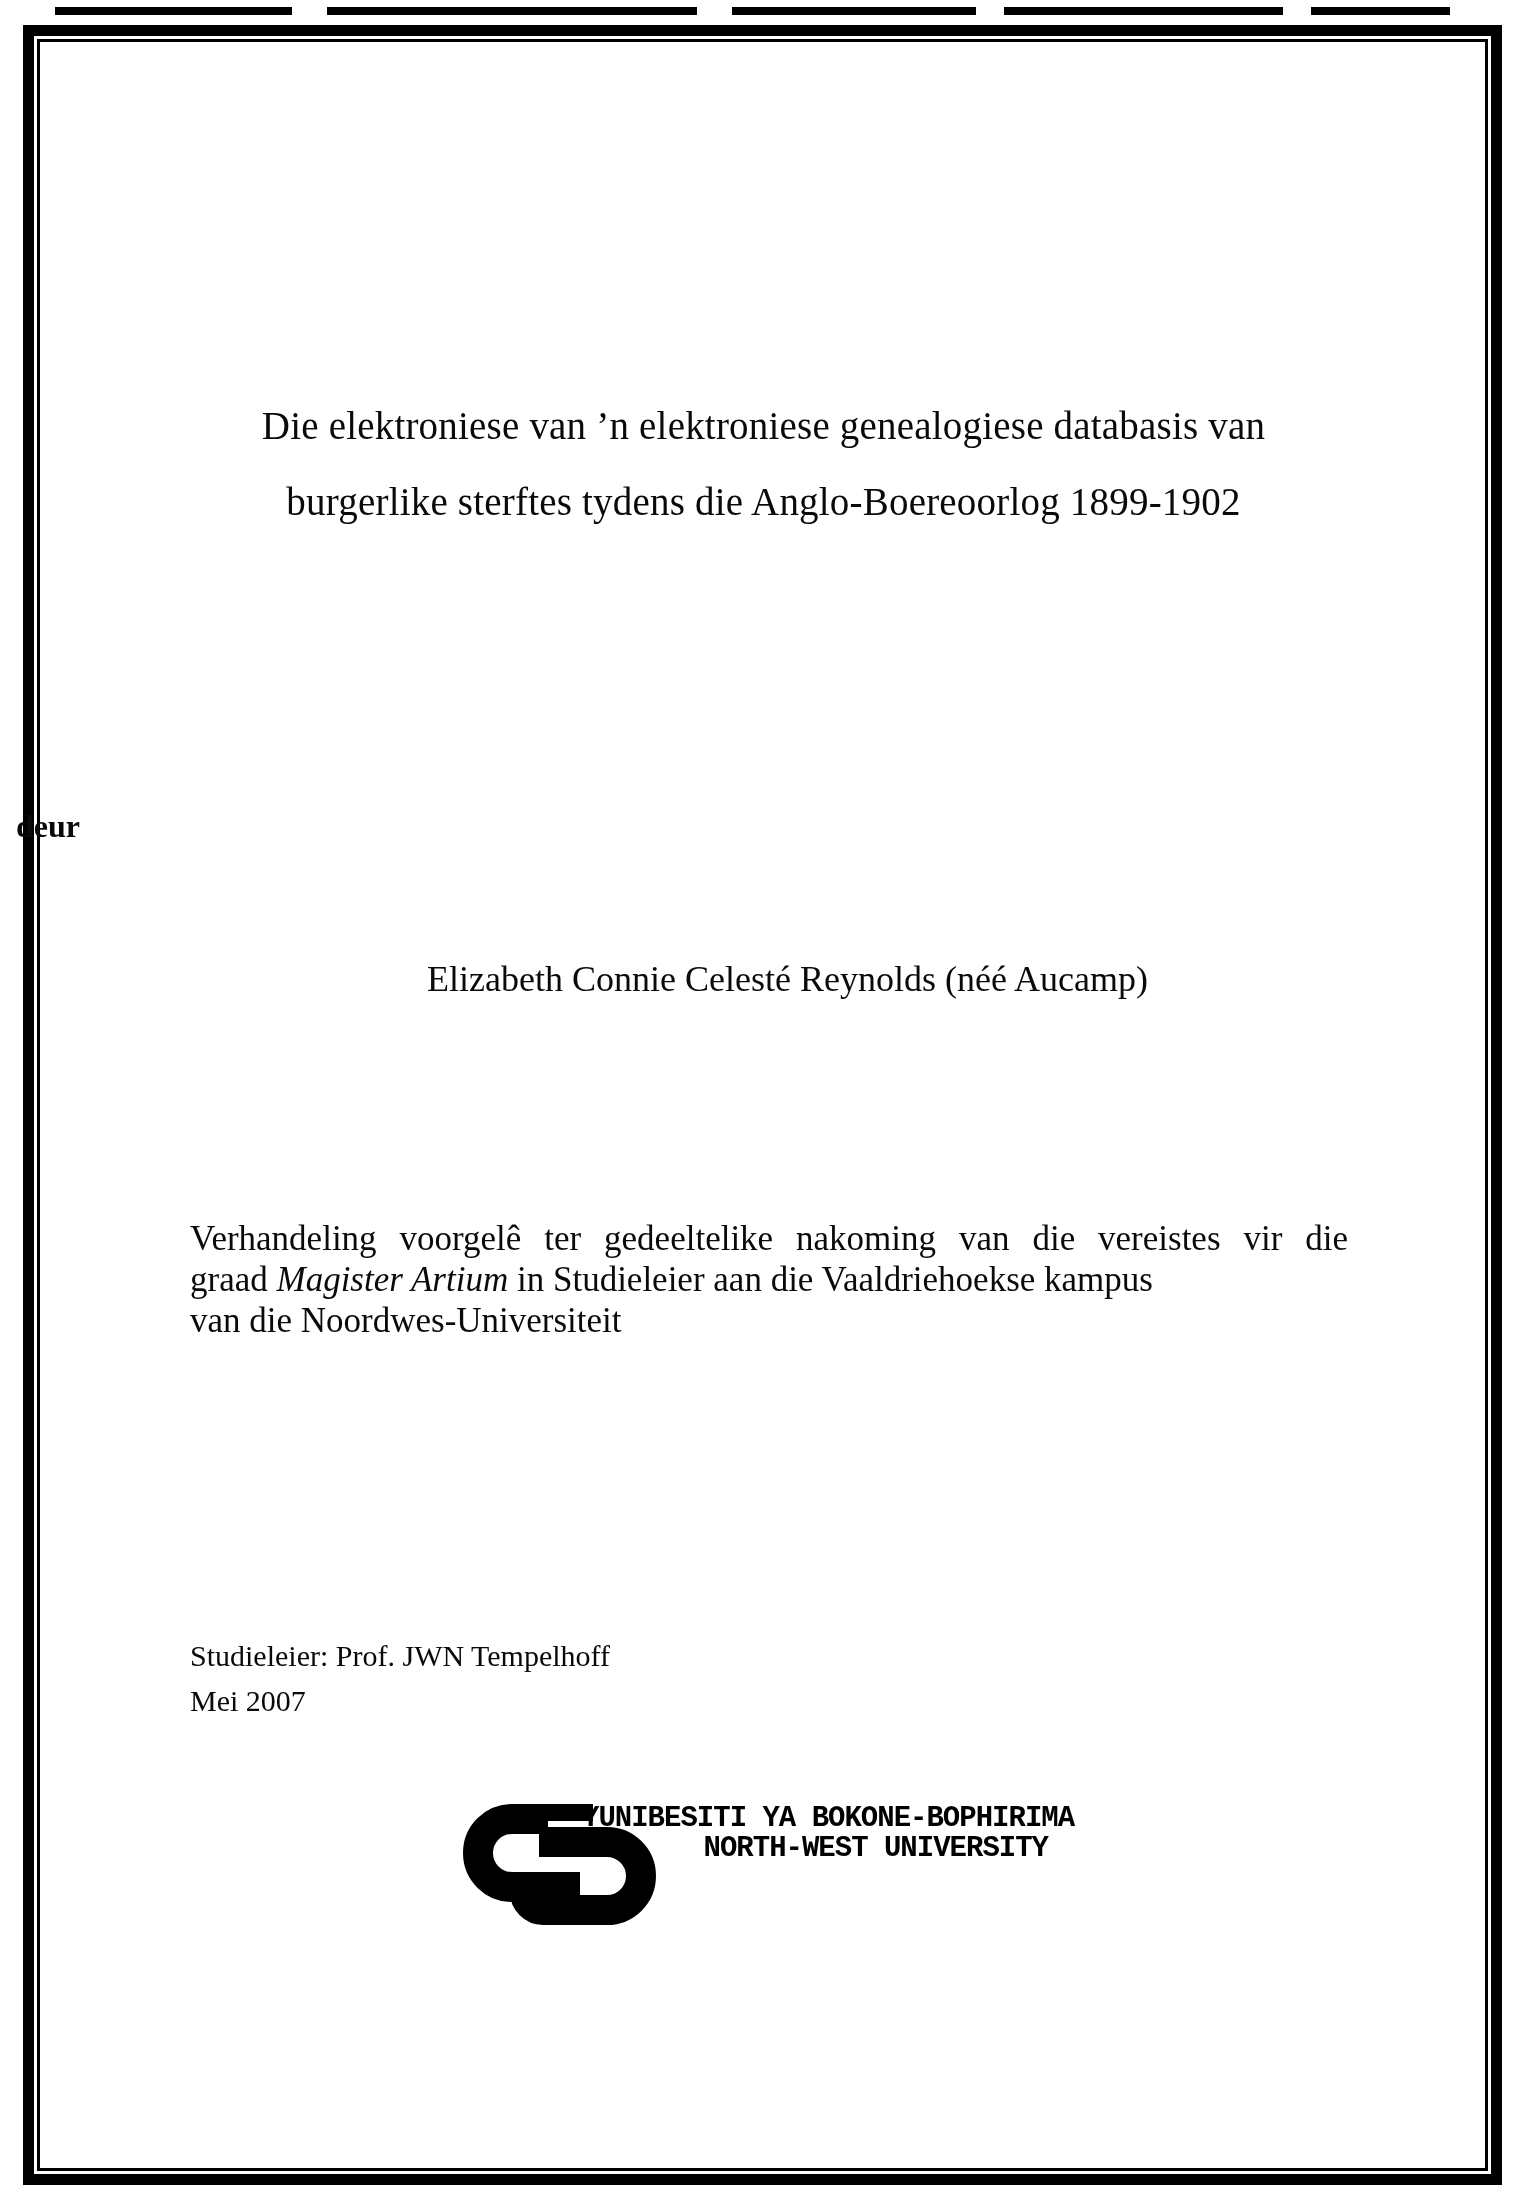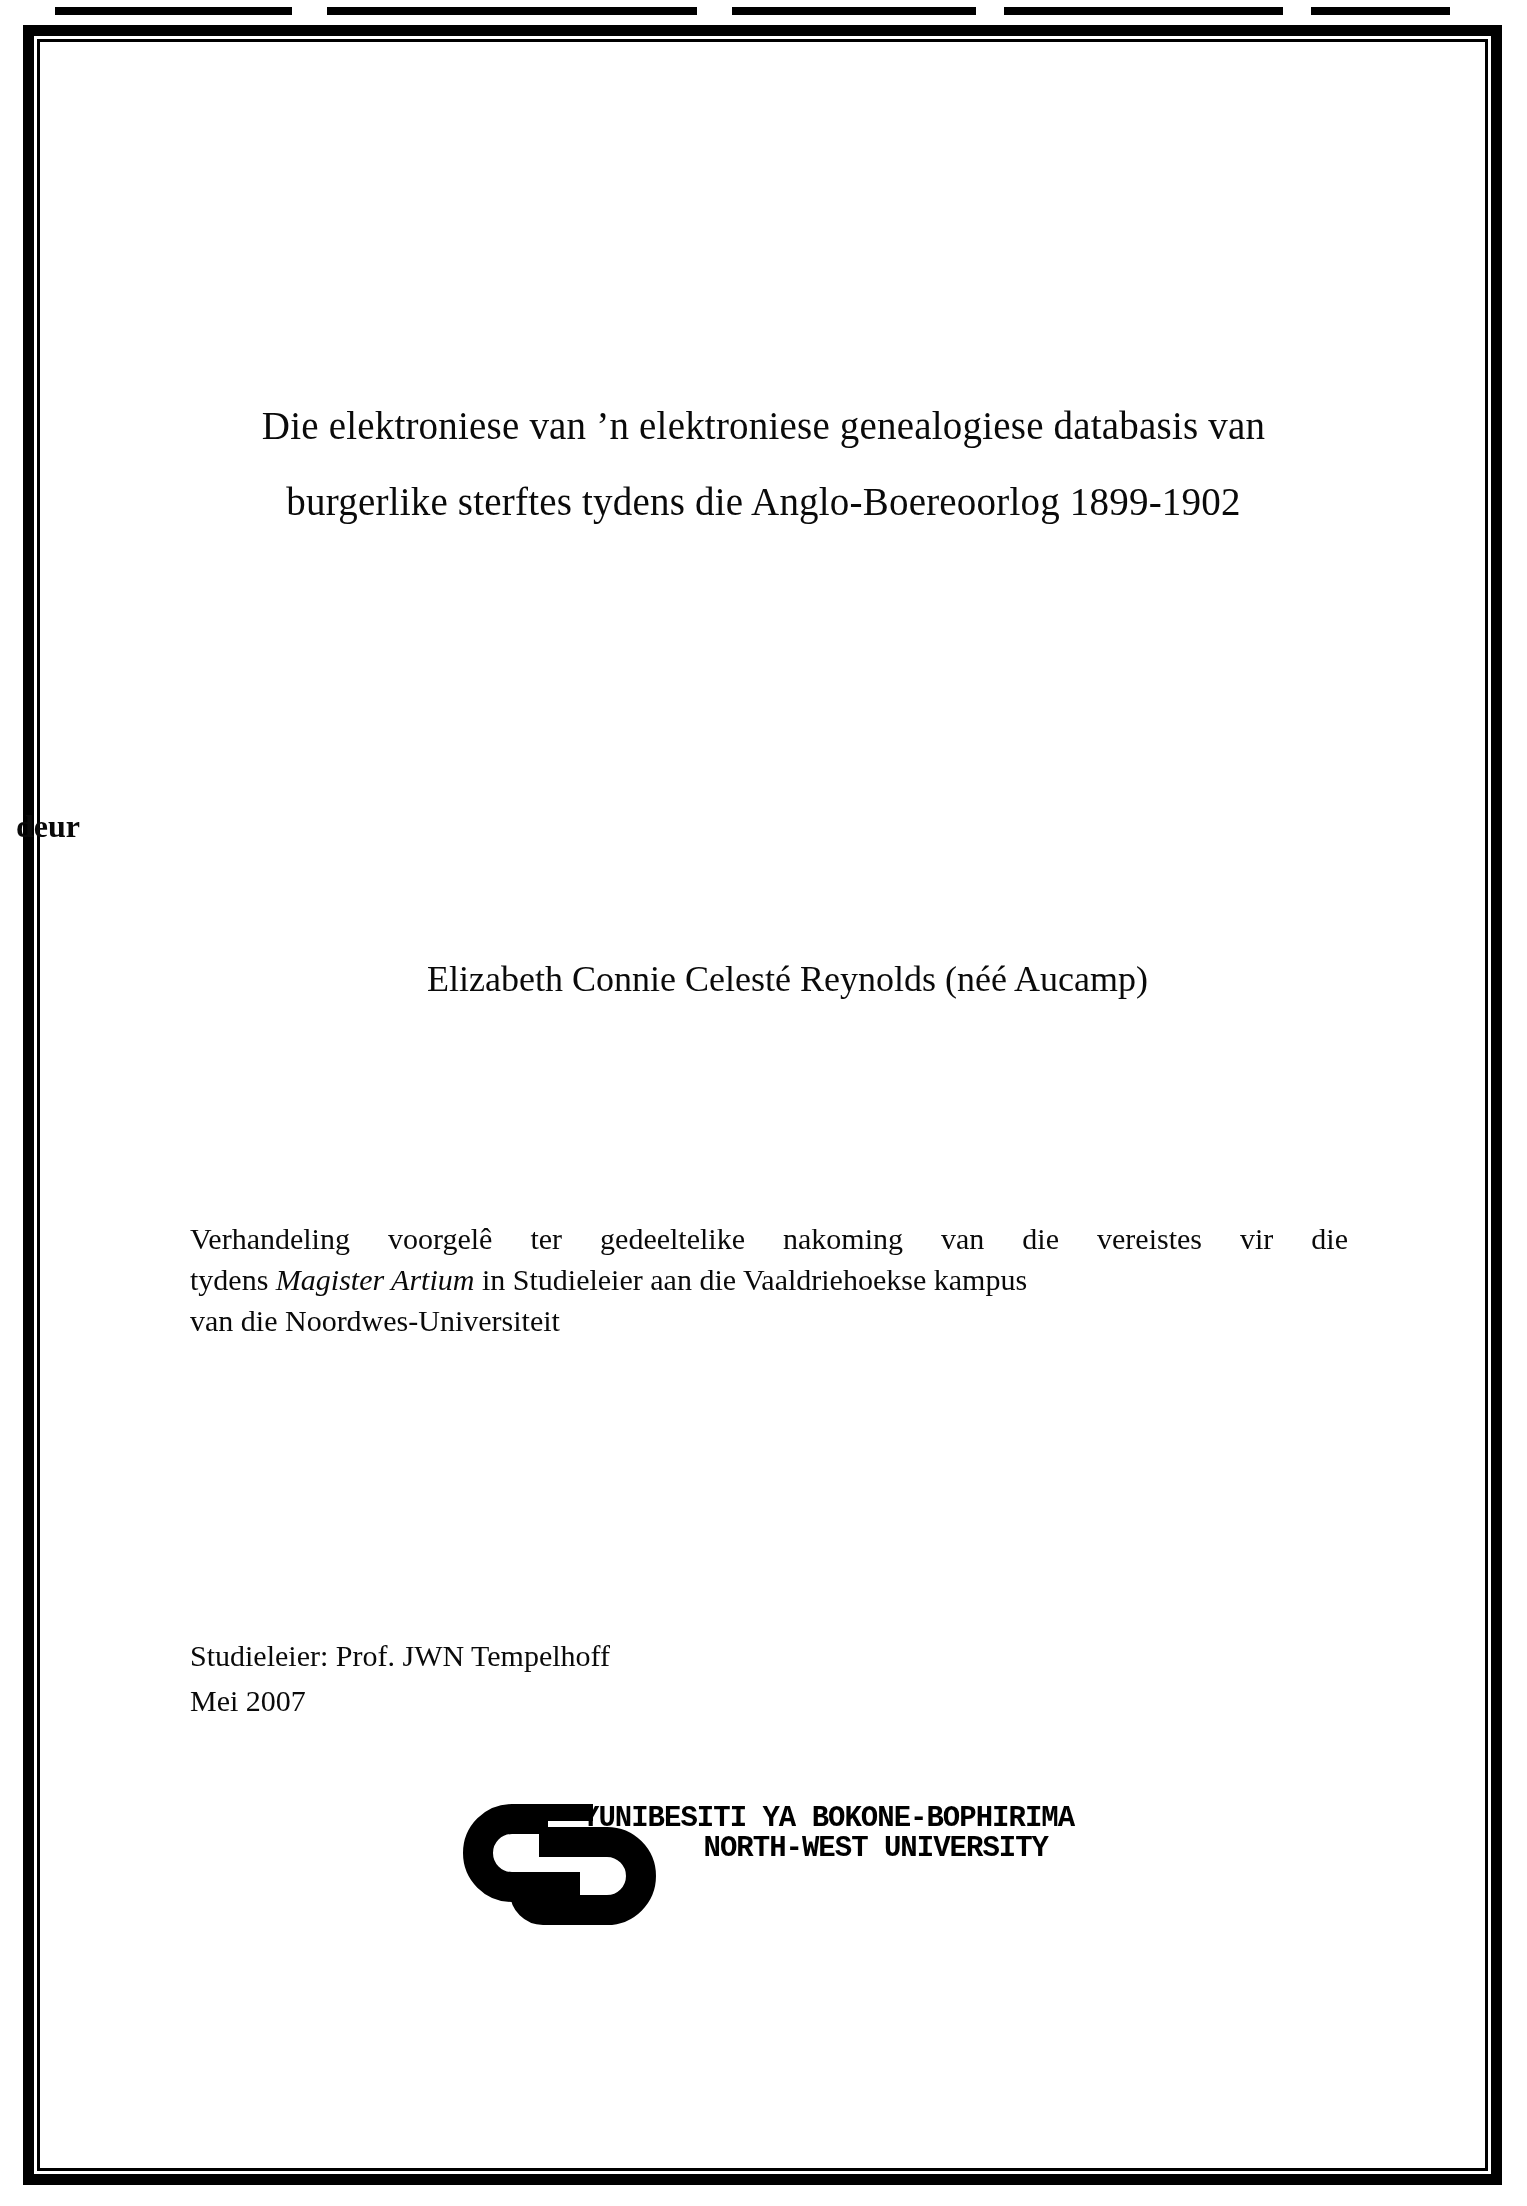--- a/index.html
+++ b/index.html
@@ -74,21 +74,21 @@
     text-align: center;
     font-size: 36px;
     padding-left: 48px;
   }
 
   .statement-block {
     position: absolute;
     left: 190px;
     width: 1158px;
     top: 1218px;
-    font-size: 30px;
+    font-size: 35px;
     line-height: 41px;
   }
   .statement-line-justified {
     text-align: justify;
     text-align-last: justify;
   }
   .statement-block .italic {
     font-style: italic;
     margin-top: 18px;
   }
@@ -143,21 +143,21 @@
   <div>Die elektroniese van ’n elektroniese genealogiese databasis van</div>
   <div>burgerlike sterftes tydens die Anglo-Boereoorlog 1899-1902</div>
 </div>
 
 <div class="byline">deur</div>
 
 <div class="author-line">Elizabeth Connie Celesté Reynolds (néé Aucamp)</div>
 
 <div class="statement-block">
   <div class="statement-line-justified">Verhandeling voorgelê ter gedeeltelike nakoming van die vereistes vir die</div>
-  <div><span>tydens </span><span class="italic">Magister Artium</span><span> in Studieleier aan die Vaaldriehoekse kampus</span></div>
+  <div><span>graad </span><span class="italic">Magister Artium</span><span> in Studieleier aan die Vaaldriehoekse kampus</span></div>
   <div>van die Noordwes-Universiteit</div>
 </div>
 
 <div class="supervisor-block">
   <div>Studieleier: Prof. JWN Tempelhoff</div>
   <div>Mei 2007</div>
 </div>
 
 <div class="logo-block">
   <svg class="logo-mark" viewBox="0 0 195 125" xmlns="http://www.w3.org/2000/svg" aria-hidden="true">

